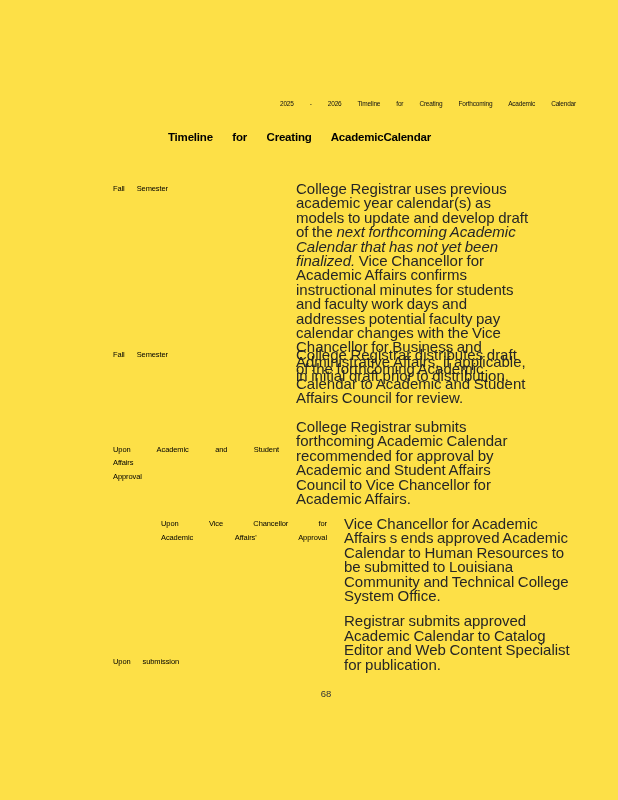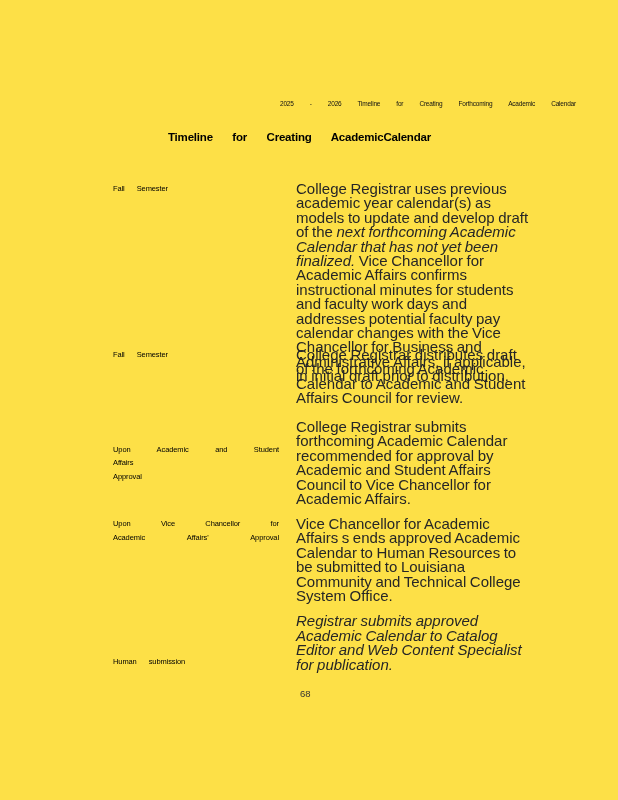--- a/index.html
+++ b/index.html
@@ -33,42 +33,43 @@
   }
   .row {
     position: absolute;
     left: 113px; width: 420px;
     display: flex;
     align-items: flex-start;
   }
   .row-1 { top: 182px; }
   .row-2 { top: 348px; }
   .row-3 { top: 420px; align-items: center; }
-  .row-4 { top: 517px; }
+  .row-4 { top: 517px; margin-left: 48px; }
   .row-5 { top: 655px; }
   .label {
     width: 166px; margin-right: 17px;
     font-size: 7.5px; font-weight: normal;
     line-height: 13.8px;
     letter-spacing: -0.1px;
     color: #000;
   }
   .label-line.just { text-align: justify; text-align-last: justify; }
   .label-line.gap  { word-spacing: 10px; }
   .body {
     width: 234px;
     font-size: 15px; line-height: 14.4px;
     word-spacing: -0.6px;
     color: #262626;
   }
-  .body p + p { margin-top: 11px; font-style: italic; }
+  .body p + p { margin-top: 11px; }
   .italic { font-style: italic; }
   .page-number {
     position: absolute;
     left: 300px; top: 688px; width: 52px;
+    text-align: center;
     font-size: 9.5px;
     color: #333;
   }
 </style>
 </head>
 <body>
 
 <div class="page">
 
   <div class="header-line">2025 - 2026 Timeline for Creating Forthcoming Academic Calendar</div>
@@ -110,19 +111,19 @@
       <div class="label-line just">Academic Affairs' Approval</div>
     </div>
     <div class="body">
       <p><span>Vice Chancellor for Academic Affairs s ends approved Academic Calendar to Human Resources to be submitted to Louisiana Community and Technical College System Office.</span></p>
       <p><span>Registrar submits approved Academic Calendar to Catalog Editor and Web Content Specialist for publication.</span></p>
     </div>
   </section>
 
   <section class="row row-5">
     <div class="label">
-      <div class="label-line gap">Human submission</div>
+      <div class="label-line gap">Upon submission</div>
     </div>
   </section>
 
   <div class="page-number">68</div>
 
 </div>
 
 </body></html>

